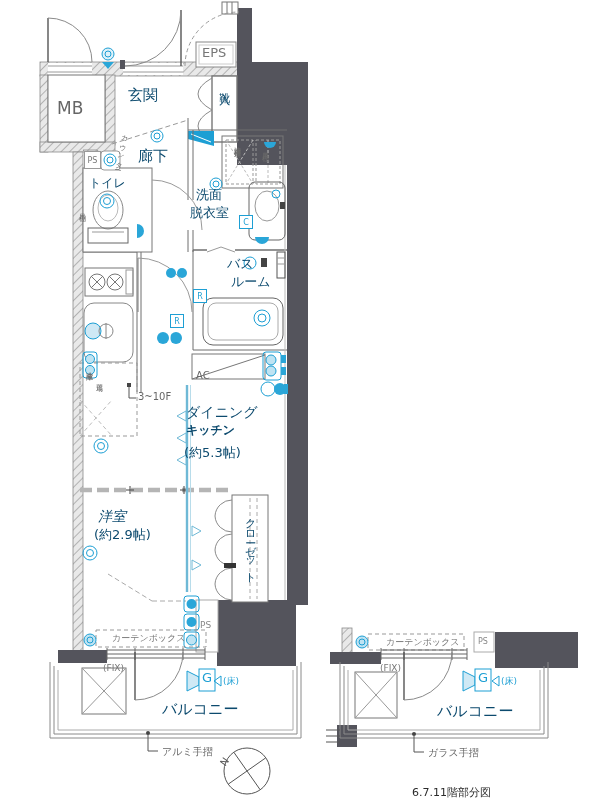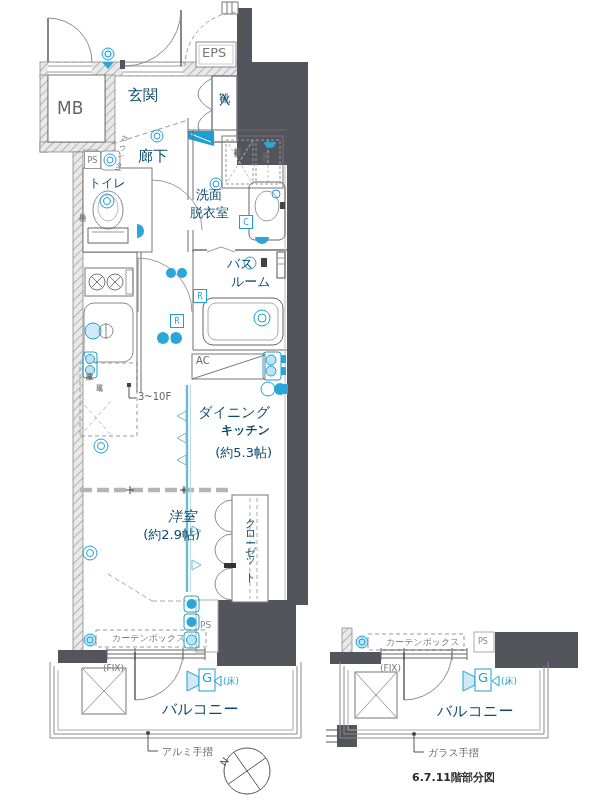--- a/index.html
+++ b/index.html
@@ -7,22 +7,22 @@
          font-family:"DejaVu Sans",sans-serif;color:#4a4a4a;}
   #plan-svg{position:absolute;left:0;top:0;}
   .lbl{position:absolute;white-space:nowrap;color:#0c4a6e;line-height:1.15;}
   .v{writing-mode:vertical-rl;text-orientation:upright;letter-spacing:1px;}
   .tiny{font-size:7px;color:#6a6a6a;}
   .teal{color:#1d9fd4;}
   .badge{position:absolute;border:1px solid #1d9fd4;color:#1d9fd4;background:#fff;
          font-size:8px;width:12px;height:12px;display:flex;align-items:center;justify-content:center;}
   .psbox{position:absolute;border:1px solid #9a9a9a;background:#fff;color:#777;
          font-size:8px;display:flex;align-items:center;justify-content:center;}
-  .center{text-align:right;}
-  .cap{font-weight:700;color:#2b2b2b;}
+  .center{text-align:left;}
+  .cap{font-weight:400;color:#2b2b2b;margin-top:15px;}
 </style>
 </head>
 <body>
 
 <div id="stage">
 
 <svg id="plan-svg" width="600" height="800" viewBox="0 0 600 800">
   <defs>
     <pattern id="hatch" width="6" height="6" patternUnits="userSpaceOnUse" patternTransform="rotate(45)">
       <rect width="6" height="6" fill="#e9e9e9"></rect>
@@ -357,21 +357,21 @@
 <div class="lbl" style="left:196px;top:188px;font-size:13px;">洗面</div>
 <div class="lbl" style="left:190px;top:206px;font-size:13px;">脱衣室</div>
 <div class="badge" style="left:239px;top:215px;">C</div>
 <div class="lbl" style="left:227px;top:257px;font-size:13px;">バス</div>
 <div class="lbl" style="left:231px;top:275px;font-size:13px;">ルーム</div>
 <div class="badge" style="left:193px;top:289px;">R</div>
 <div class="badge" style="left:170px;top:314px;">R</div>
 <div class="lbl v tiny" style="left:85px;top:366px;">冷蔵庫</div>
 <div class="lbl v tiny" style="left:95px;top:378px;">置場</div>
 <div class="lbl" style="left:138px;top:391px;font-size:10px;color:#666;">3~10F</div>
-<div class="lbl" style="left:196px;top:355px;font-size:10px;color:#666;">AC</div>
+<div class="lbl" style="left:196px;top:370px;font-size:10px;color:#666;">AC</div>
 <div class="lbl center" style="left:186px;top:402px;width:84px;font-size:14px;line-height:1.55;">ダイニング</div>
 <div class="lbl center" style="left:186px;top:424px;width:84px;font-size:12px;font-weight:bold;">キッチン</div>
 <div class="lbl center" style="left:184px;top:446px;width:88px;font-size:13px;">(約5.3帖)</div>
 <div class="lbl center" style="left:98px;top:508px;width:98px;font-size:14px;font-style:italic;">洋室</div>
 <div class="lbl center" style="left:94px;top:528px;width:106px;font-size:13px;">(約2.9帖)</div>
 <div class="lbl v" style="left:243px;top:510px;font-size:11px;">クローゼット</div>
 <div class="lbl" style="left:200px;top:620px;font-size:9px;color:#888;">PS</div>
 <div class="lbl" style="left:112px;top:633px;font-size:9px;color:#777;">カーテンボックス</div>
 <div class="lbl" style="left:103px;top:663px;font-size:9px;color:#777;">(FIX)</div>
 <div class="lbl teal" style="left:202px;top:671px;font-size:13px;">G</div>

